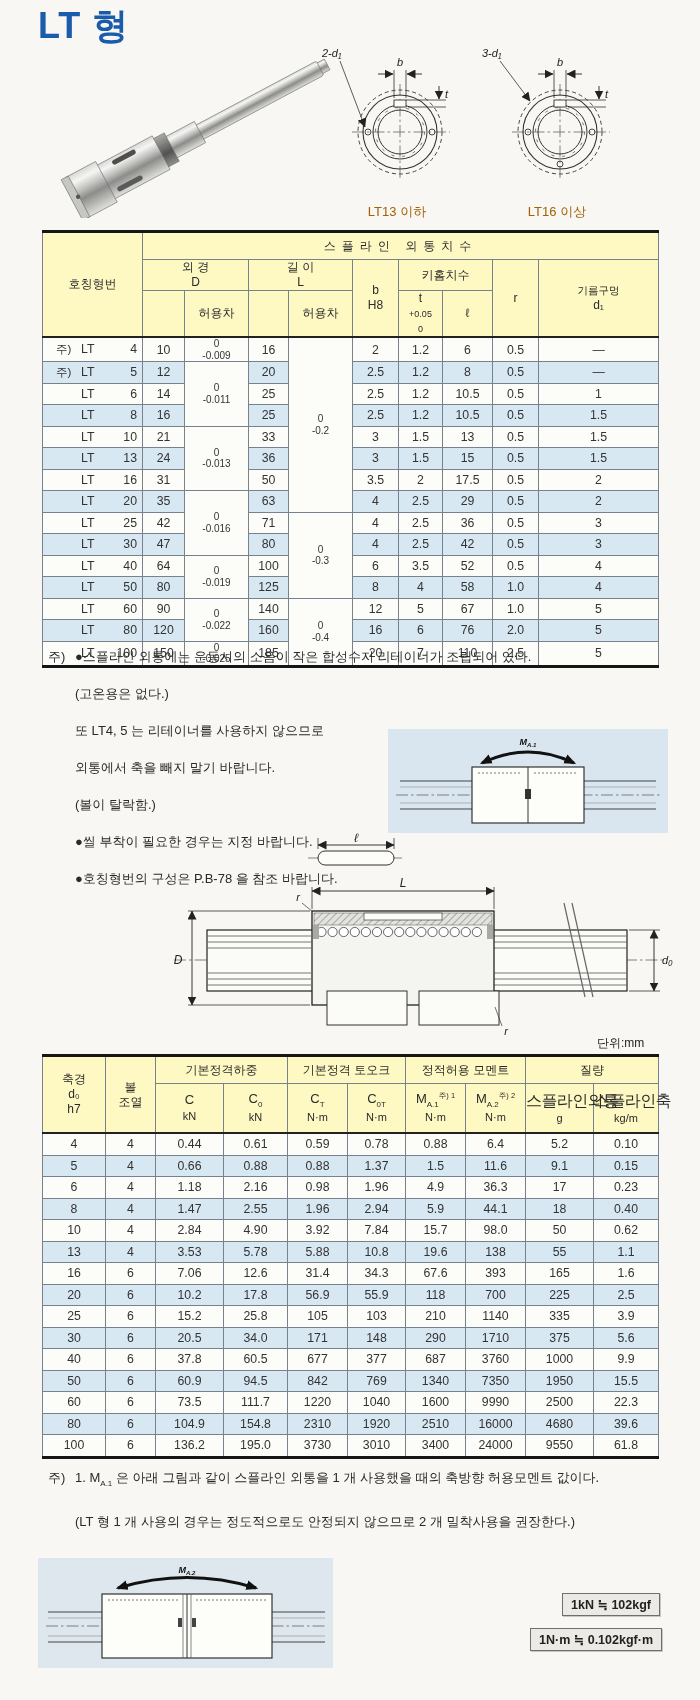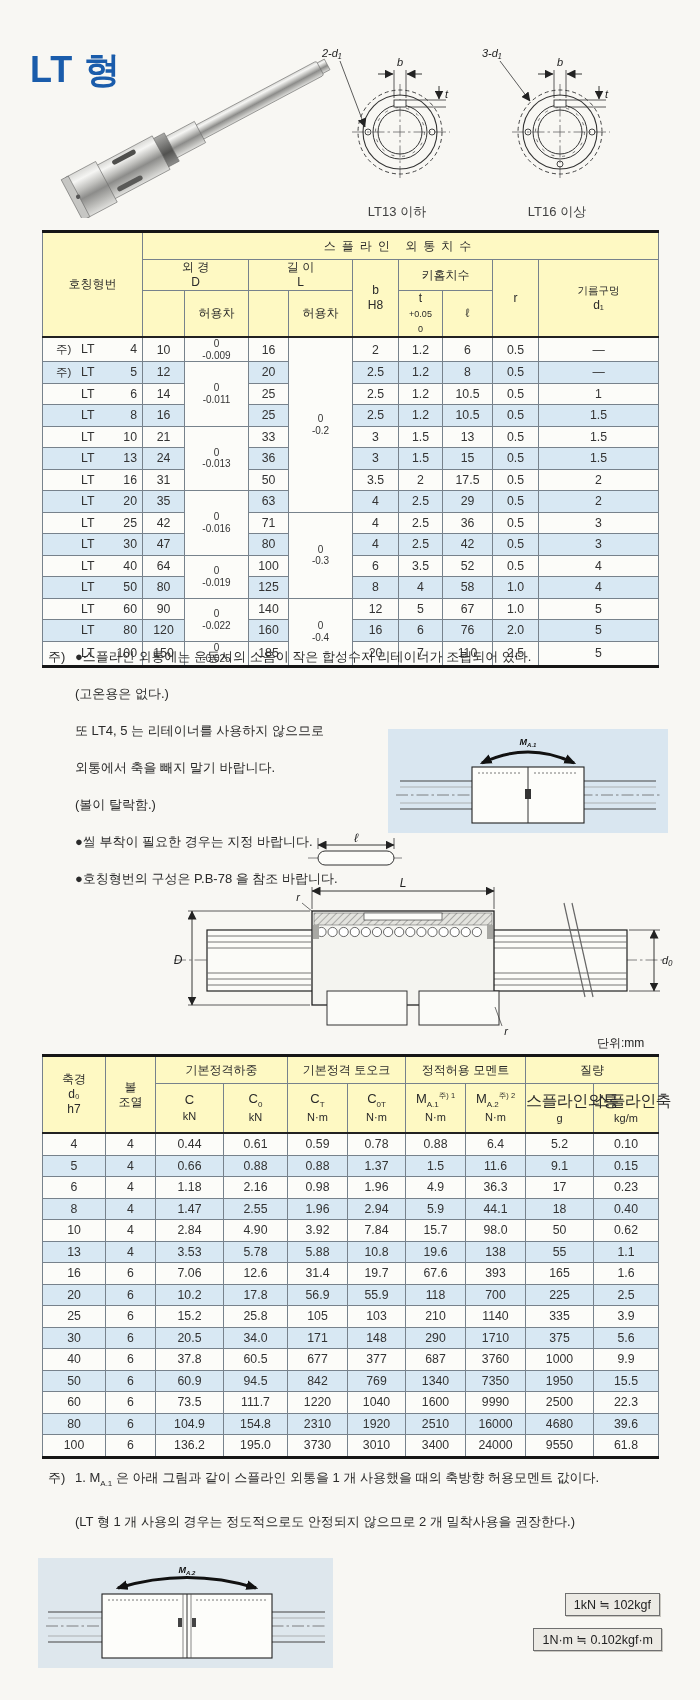--- a/index.html
+++ b/index.html
@@ -4,22 +4,22 @@
 <style>
   html,body{margin:0;padding:0}
   body{
     width:700px;height:1700px;position:relative;
     background:#f8f7f3;color:#2a2a2a;
     font-family:"Liberation Sans","DejaVu Sans",sans-serif;
     overflow:hidden;
   }
   .abs{position:absolute}
   .title{
-    position:absolute;left:30px;top:2px;
-    font-size:36px;font-weight:bold;color:#1a5cab;letter-spacing:1px;margin-top:44px;
+    position:absolute;left:38px;top:2px;
+    font-size:36px;font-weight:bold;color:#1a5cab;letter-spacing:1px;
   }
   
   table.dtable{
     position:absolute;border-collapse:collapse;table-layout:fixed;
     background:#fcfcf9;border-top:3px solid #161616;border-bottom:3px solid #161616;
     border-left:1px solid #77828c;border-right:1px solid #77828c;
   }
   .dtable th,.dtable td{
     border:1px solid #77828c;text-align:center;vertical-align:middle;
     padding:0;font-weight:normal;
@@ -51,32 +51,33 @@
   .tight{font-size:16px;letter-spacing:-0.6px;white-space:nowrap}
   
   .notes{position:absolute}
   .notes p{margin:12px;font-size:13px;line-height:25px;white-space:nowrap}
   .notes p.ind{padding-left:27px}
   .npfx{display:inline-block;width:27px}
   .notes sub{font-size:8px}
   .notes2 p{line-height:26px}
   
   .fig{text-align:center}
-  .figcap{font-size:13px;margin-top:3px;color:#404040}
+  .figcap{font-size:13px;margin-top:3px;color:#a16207}
   .panel{position:absolute;background:#d9e6f0}
   .panel svg{display:block;margin:4px auto}
   .dimtext{font-size:11px;fill:#222;font-style:italic}
   .dimtext2{font-size:12px;fill:#222;font-style:italic}
   .cl{stroke:#666;stroke-width:0.8;stroke-dasharray:12 3 2.5 3}
   .mal{font-size:9px;font-weight:bold;fill:#111;font-style:italic}
   .unitlabel{position:absolute;font-size:12px;color:#222}
   .convbox{
     position:absolute;border:1px solid #6f6f6f;background:#eceae4;
     font-size:12.5px;padding:3px 8px;box-shadow:1px 1px 0 #c9c7c0;color:#222;
     white-space:nowrap;
+    font-weight:bold;
   }
 </style>
 </head>
 <body>
 
 <svg width="0" height="0" style="position:absolute" aria-hidden="true">
   <defs>
     <marker id="arr" viewBox="0 0 9 9" refX="8.5" refY="4.5" markerWidth="9" markerHeight="9" markerUnits="userSpaceOnUse" orient="auto-start-reverse">
       <path d="M0,0 L9,4.5 L0,9 z" fill="#222"></path>
     </marker>
@@ -605,21 +606,21 @@
         <td>138</td>
         <td>55</td>
         <td>1.1</td>
       </tr>
       <tr>
         <td>16</td>
         <td>6</td>
         <td>7.06</td>
         <td>12.6</td>
         <td>31.4</td>
-        <td>19.7</td>
+        <td>34.3</td>
         <td>67.6</td>
         <td>393</td>
         <td>165</td>
         <td>1.6</td>
       </tr>
       <tr class="alt">
         <td>20</td>
         <td>6</td>
         <td>10.2</td>
         <td>17.8</td>

